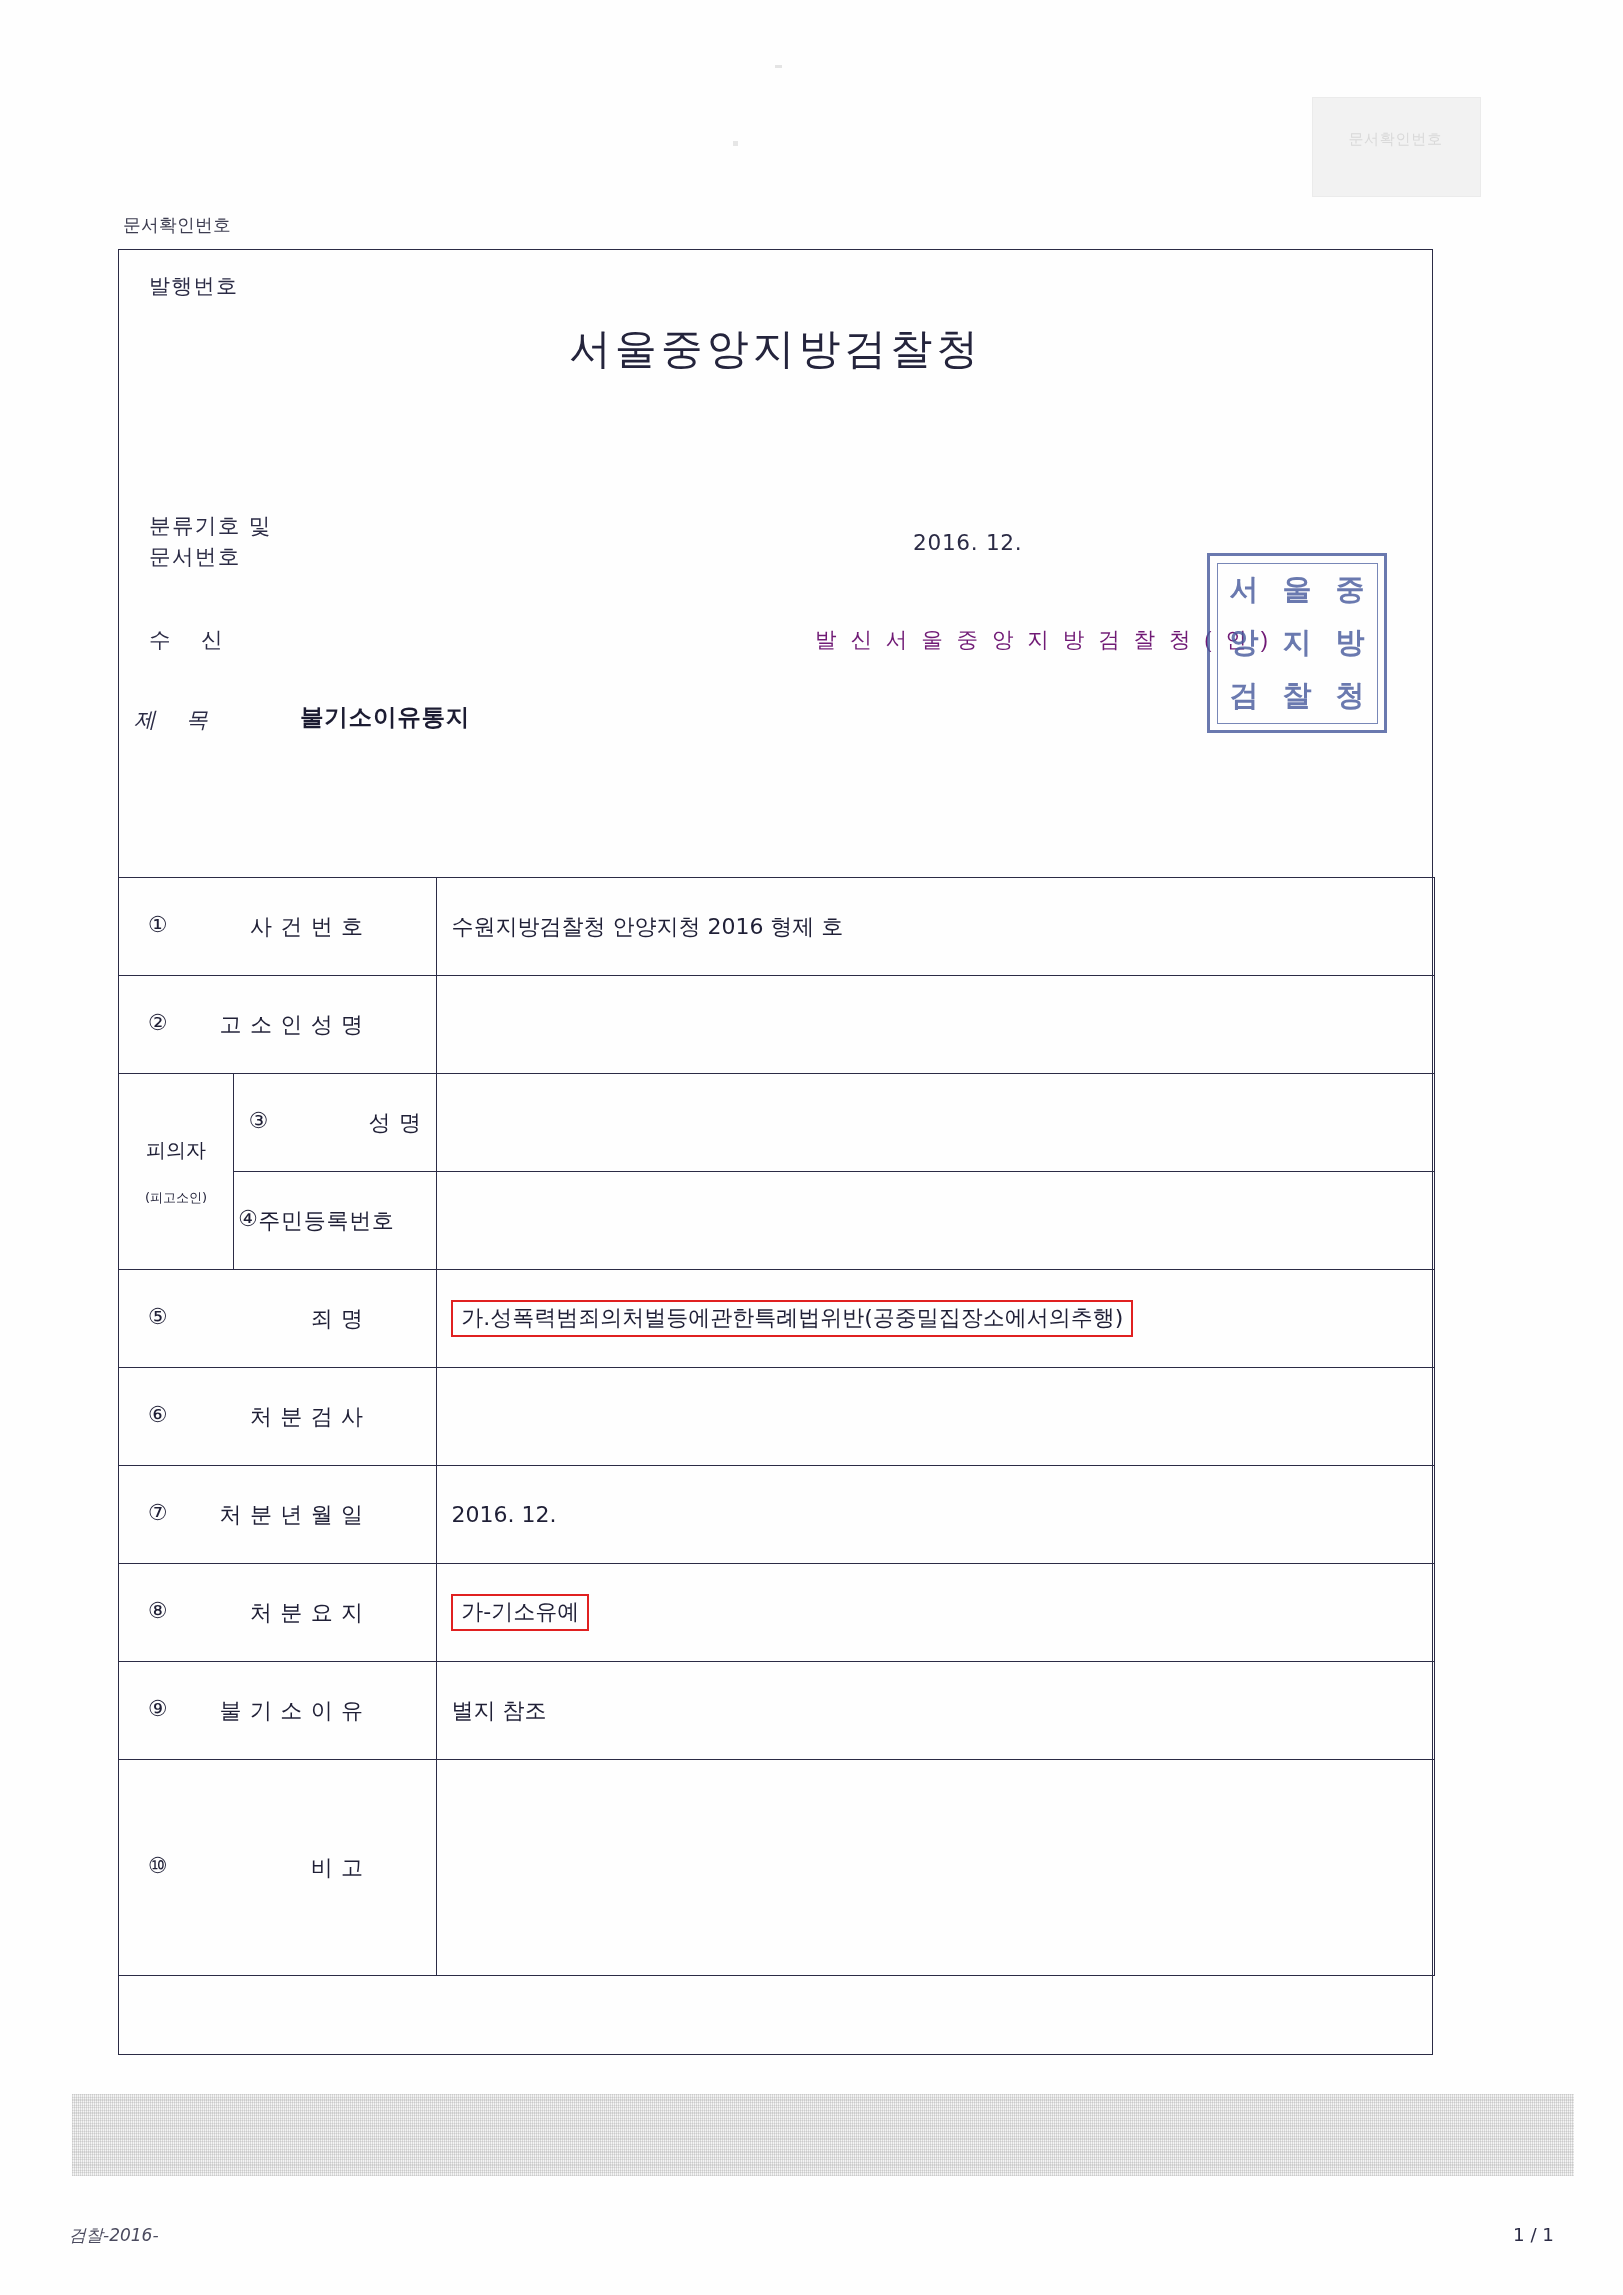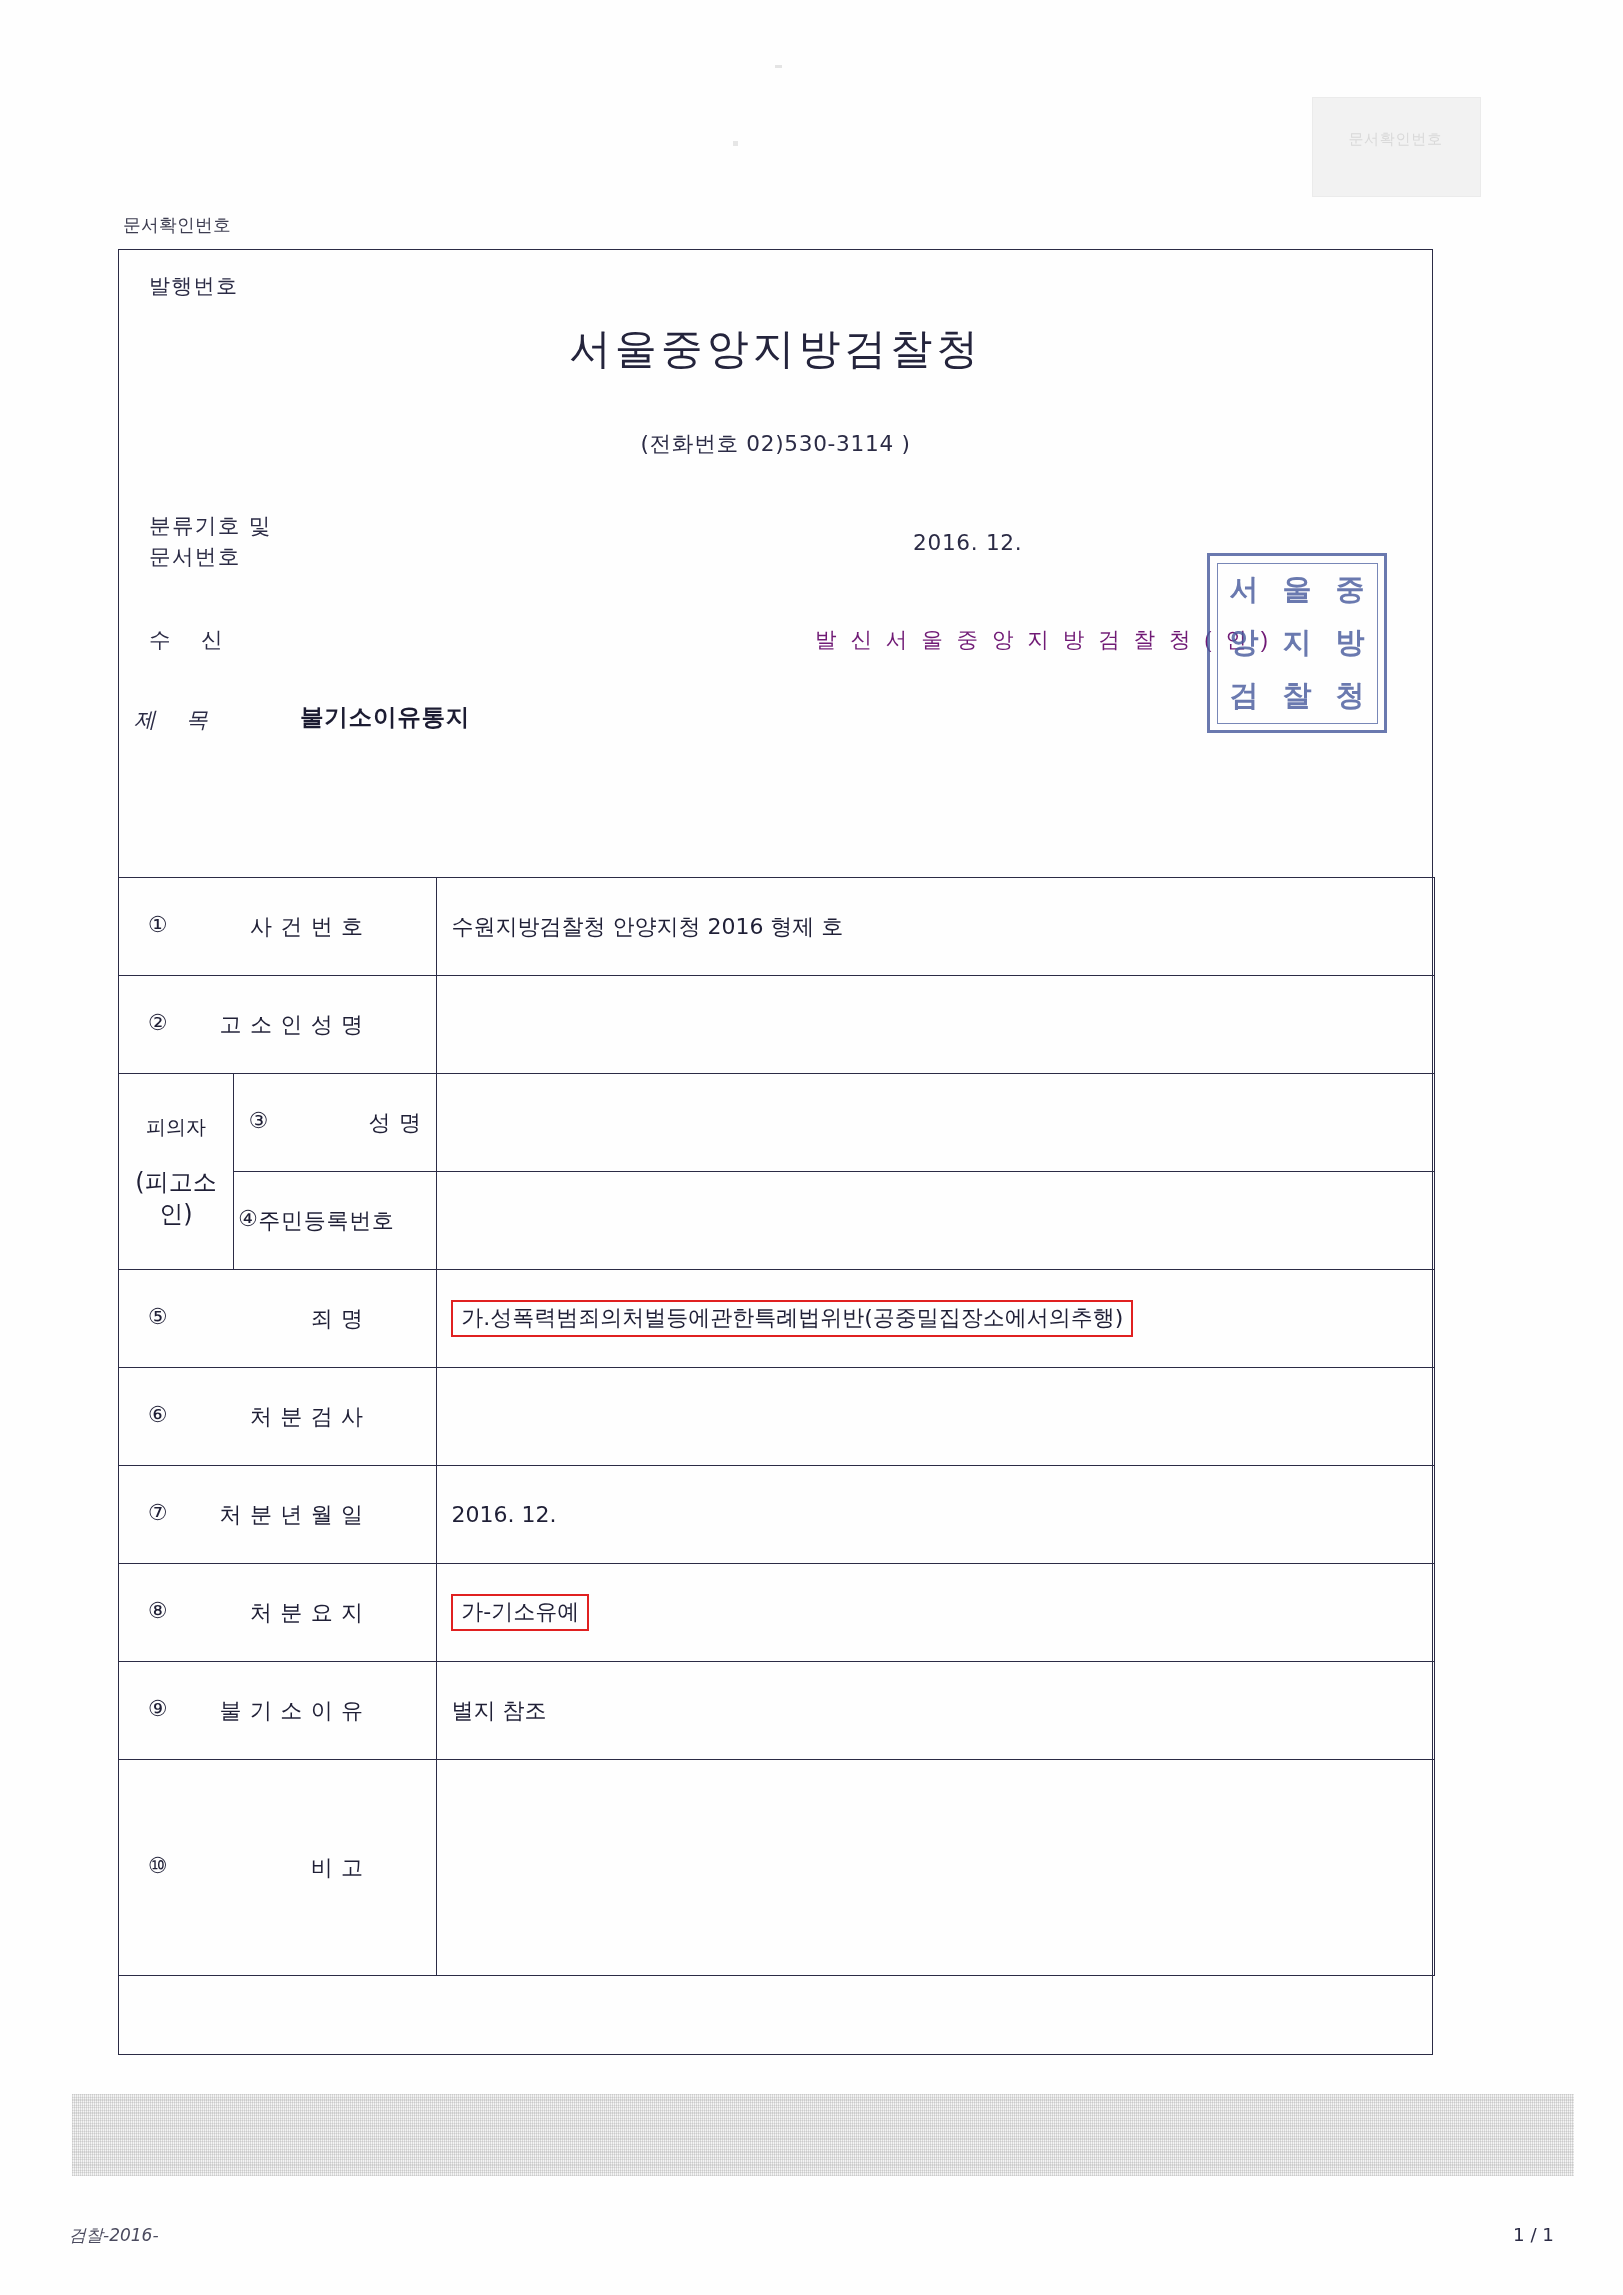--- a/index.html
+++ b/index.html
@@ -292,21 +292,20 @@
 
   <div class="top-stamp-box"></div>
   <div class="top-stamp-text">문서확인번호</div>
 
   <div class="doc-confirm-label">문서확인번호</div>
 
   <div class="frame"></div>
 
   <div class="issue-no">발행번호</div>
   <div class="org-title">서울중앙지방검찰청</div>
-  <div class="phone-line">(전화번호   02)530-3114   )</div>
 
   <div class="lbl-classify">
     <div>분류기호 및</div>
     <div>문서번호</div>
   </div>
 
   <div class="date-top">2016. 12.</div>
   <div class="lbl-receiver">수      신</div>
   <div class="sender-line">발 신  서 울 중 앙 지 방 검 찰 청 ( 인 )</div>
   <div class="lbl-subject">제      목</div>
@@ -349,21 +348,21 @@
             <span>②</span>
             <span>고  소  인  성  명</span>
           </span>
         </td>
         <td></td>
       </tr>
 
       <tr class="row-h">
         <td rowspan="2" style="text-align:center;padding:0 12px;">
           <div style="font-size:20px;">피의자</div>
-          <div style="font-size:24px;margin-top:25px;">(피고소인)</div>
+          <div style="font-size:13px;margin-top:25px;">(피고소인)</div>
         </td>
         <td class="lbl">
           <span style="display:flex;justify-content:space-between;">
             <span>③</span>
             <span>성          명</span>
           </span>
         </td>
         <td></td>
       </tr>
 

